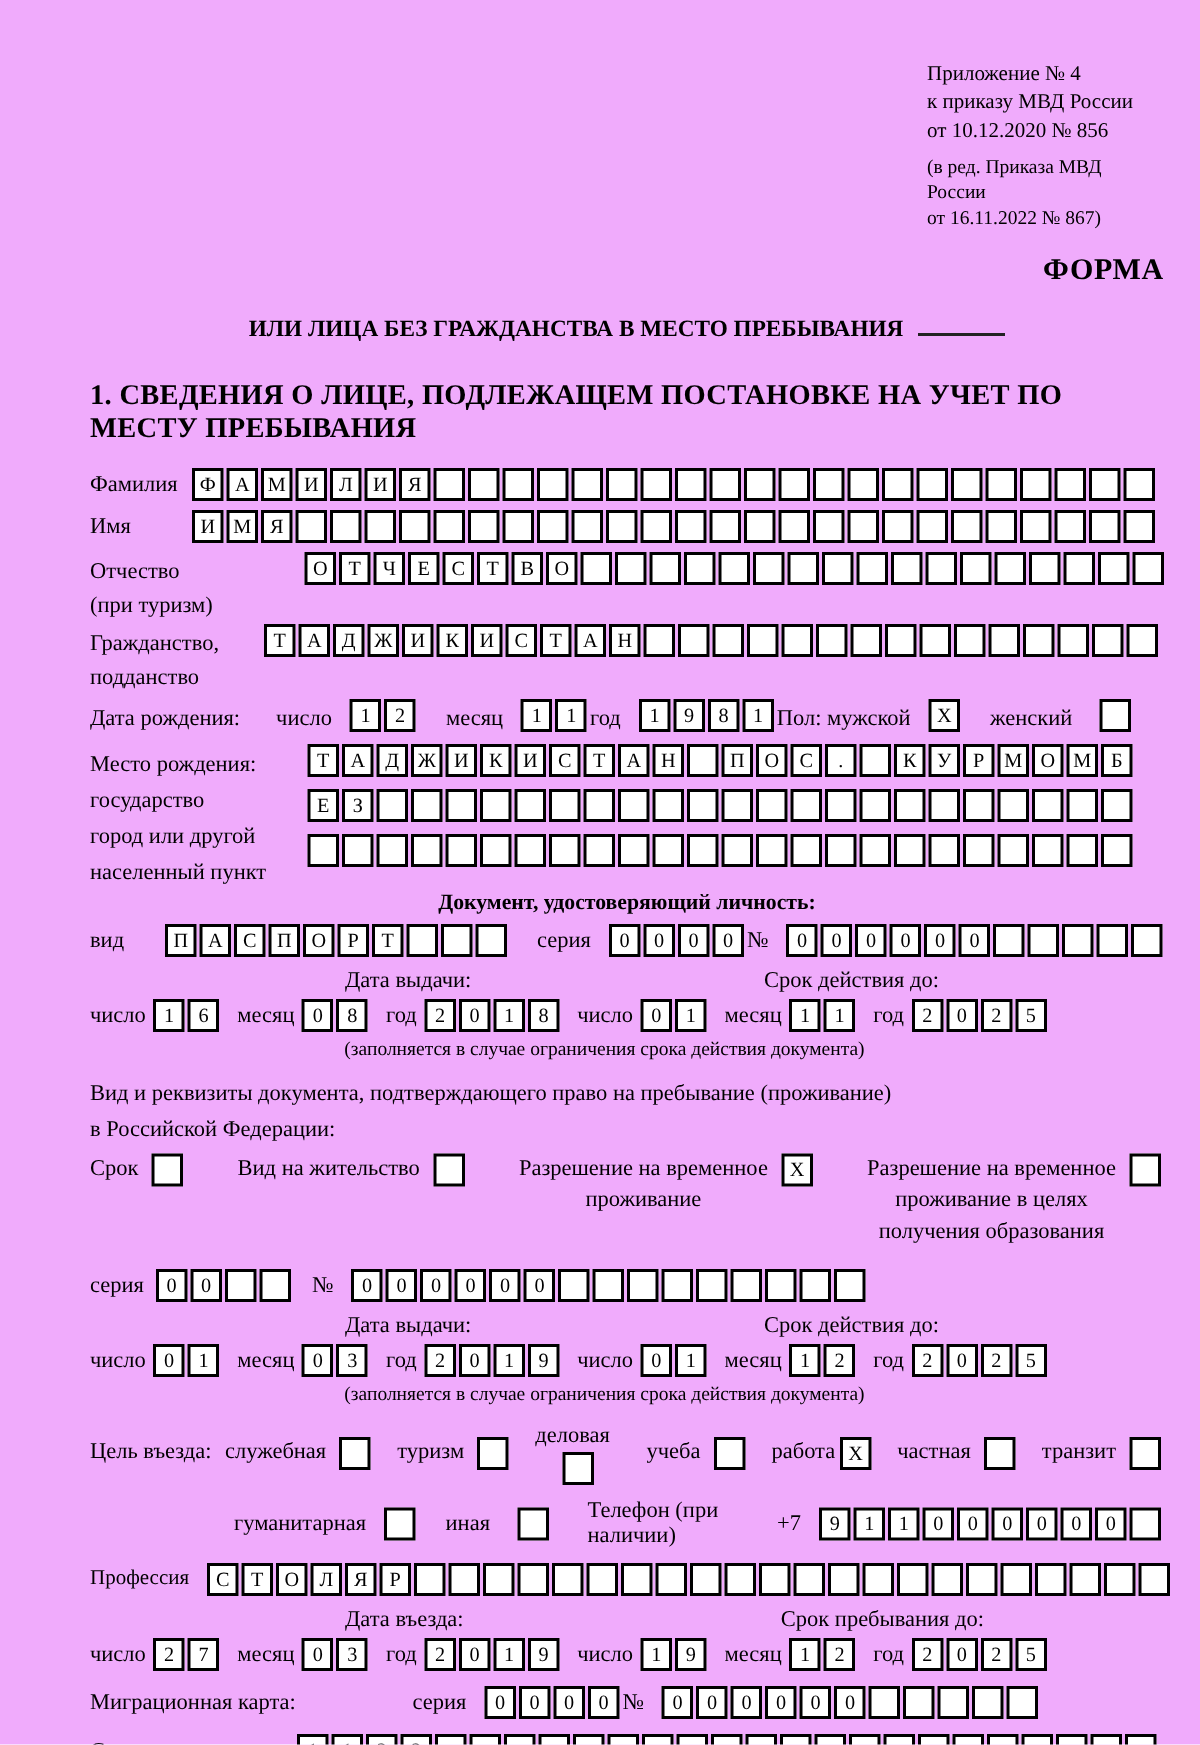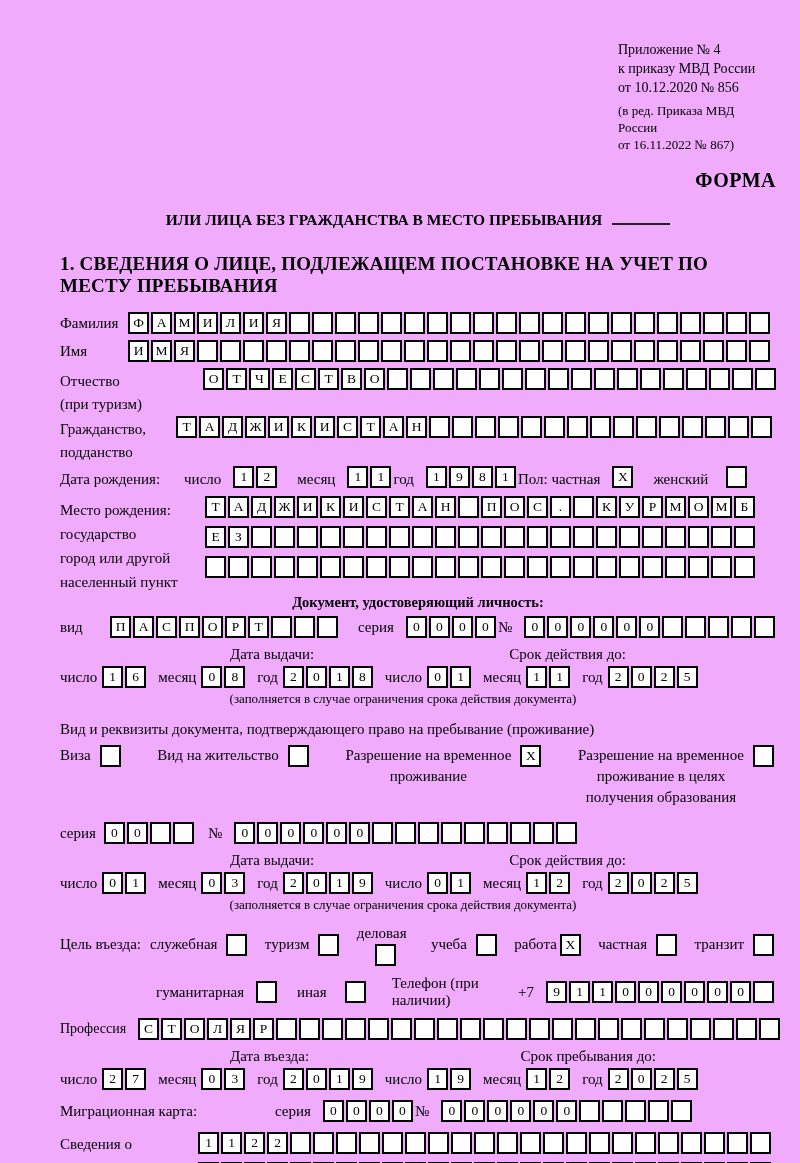--- a/index.html
+++ b/index.html
@@ -230,21 +230,21 @@
         <span class="cell">1</span>
       </span>
     <span>год</span>
     <span class="gap12"></span>
     <span class="cells">
         <span class="cell">1</span>
         <span class="cell">9</span>
         <span class="cell">8</span>
         <span class="cell">1</span>
       </span>
-    <span>Пол: частная</span>
+    <span>Пол: мужской</span>
     <span class="gap12"></span>
     <span class="cells">
         <span class="cell">X</span>
       </span>
     <span class="gap18"></span>
     <span>женский</span>
     <span class="gap18"></span>
     <span class="cells">
         <span class="cell"></span>
       </span>
@@ -422,25 +422,26 @@
           <span class="cell">0</span>
           <span class="cell">2</span>
           <span class="cell">5</span>
         </span>
     </span>
   </div>
   <div class="note">(заполняется в случае ограничения срока действия документа)</div>
 
   <div class="plain">
     <div>Вид и реквизиты документа, подтверждающего право на пребывание (проживание)</div>
+    <div>в Российской Федерации:</div>
   </div>
 
   <div class="optrow" style="margin-top:4px;">
     <span class="opt">
-      <span class="olbl">Виза</span>
+      <span class="olbl">Срок</span>
       <span class="cells">
           <span class="cell"></span>
         </span>
     </span>
     <span class="opt">
       <span class="olbl">Вид на жительство</span>
       <span class="cells">
           <span class="cell"></span>
         </span>
     </span>

